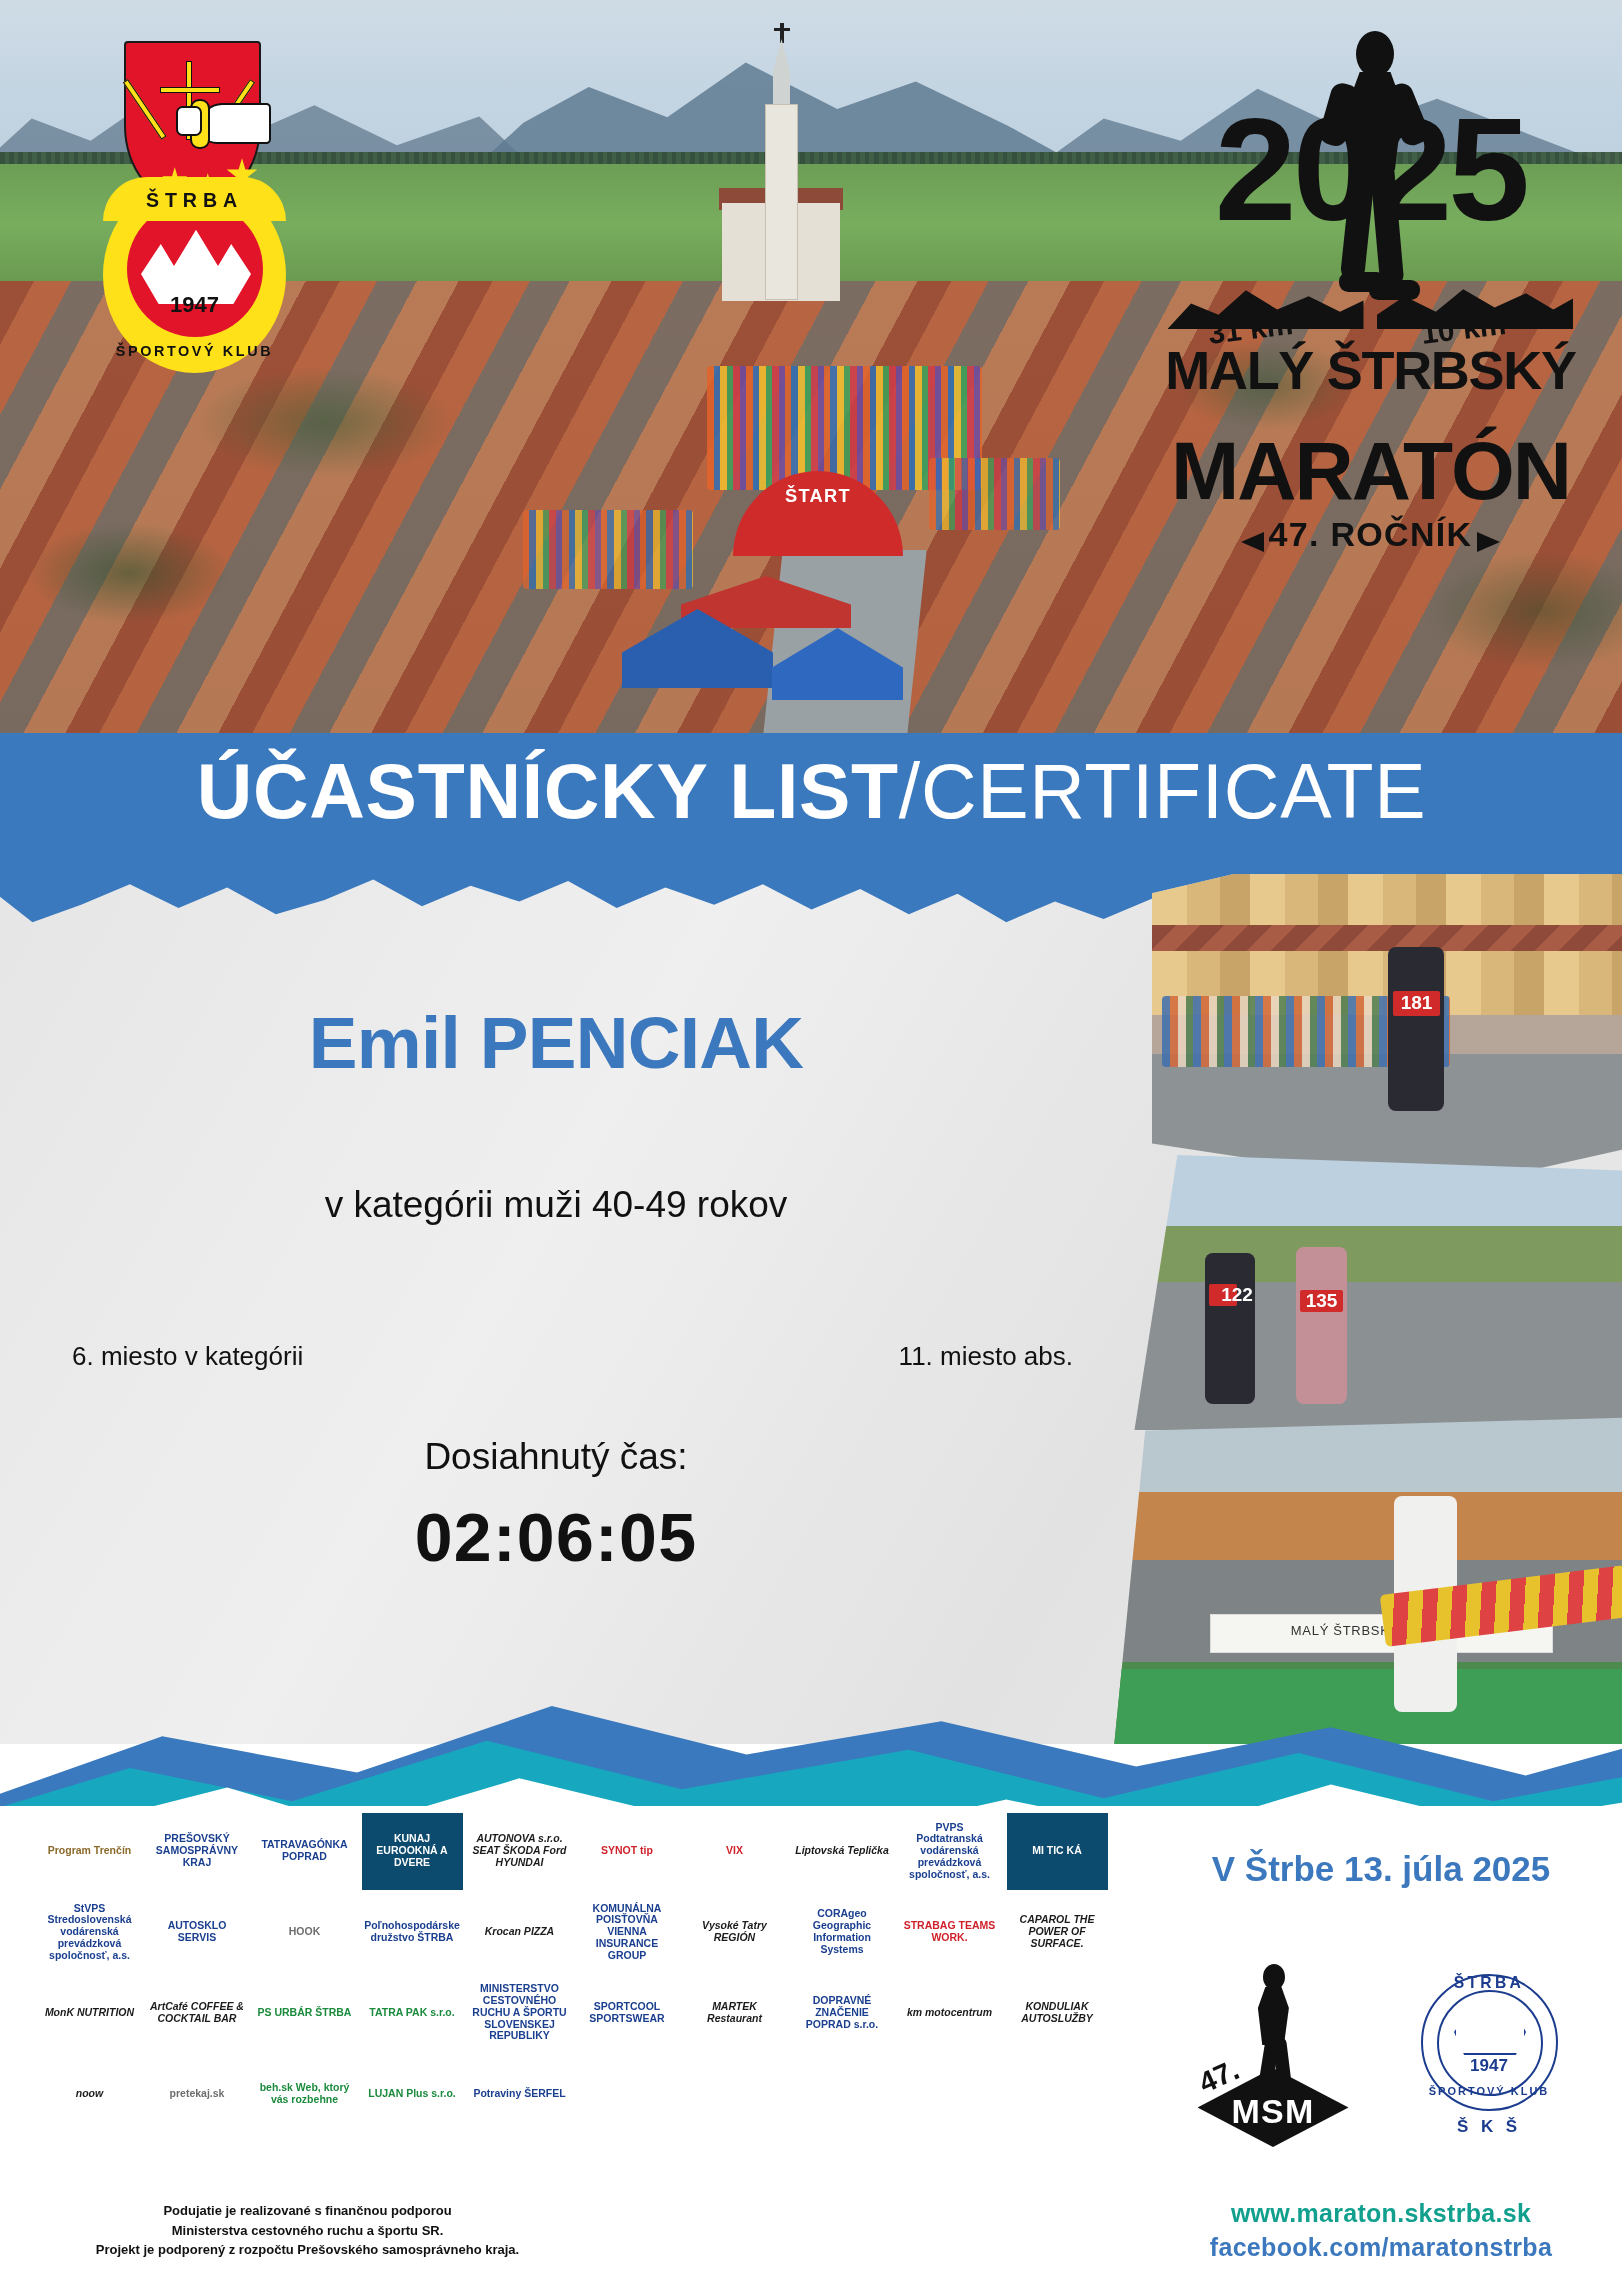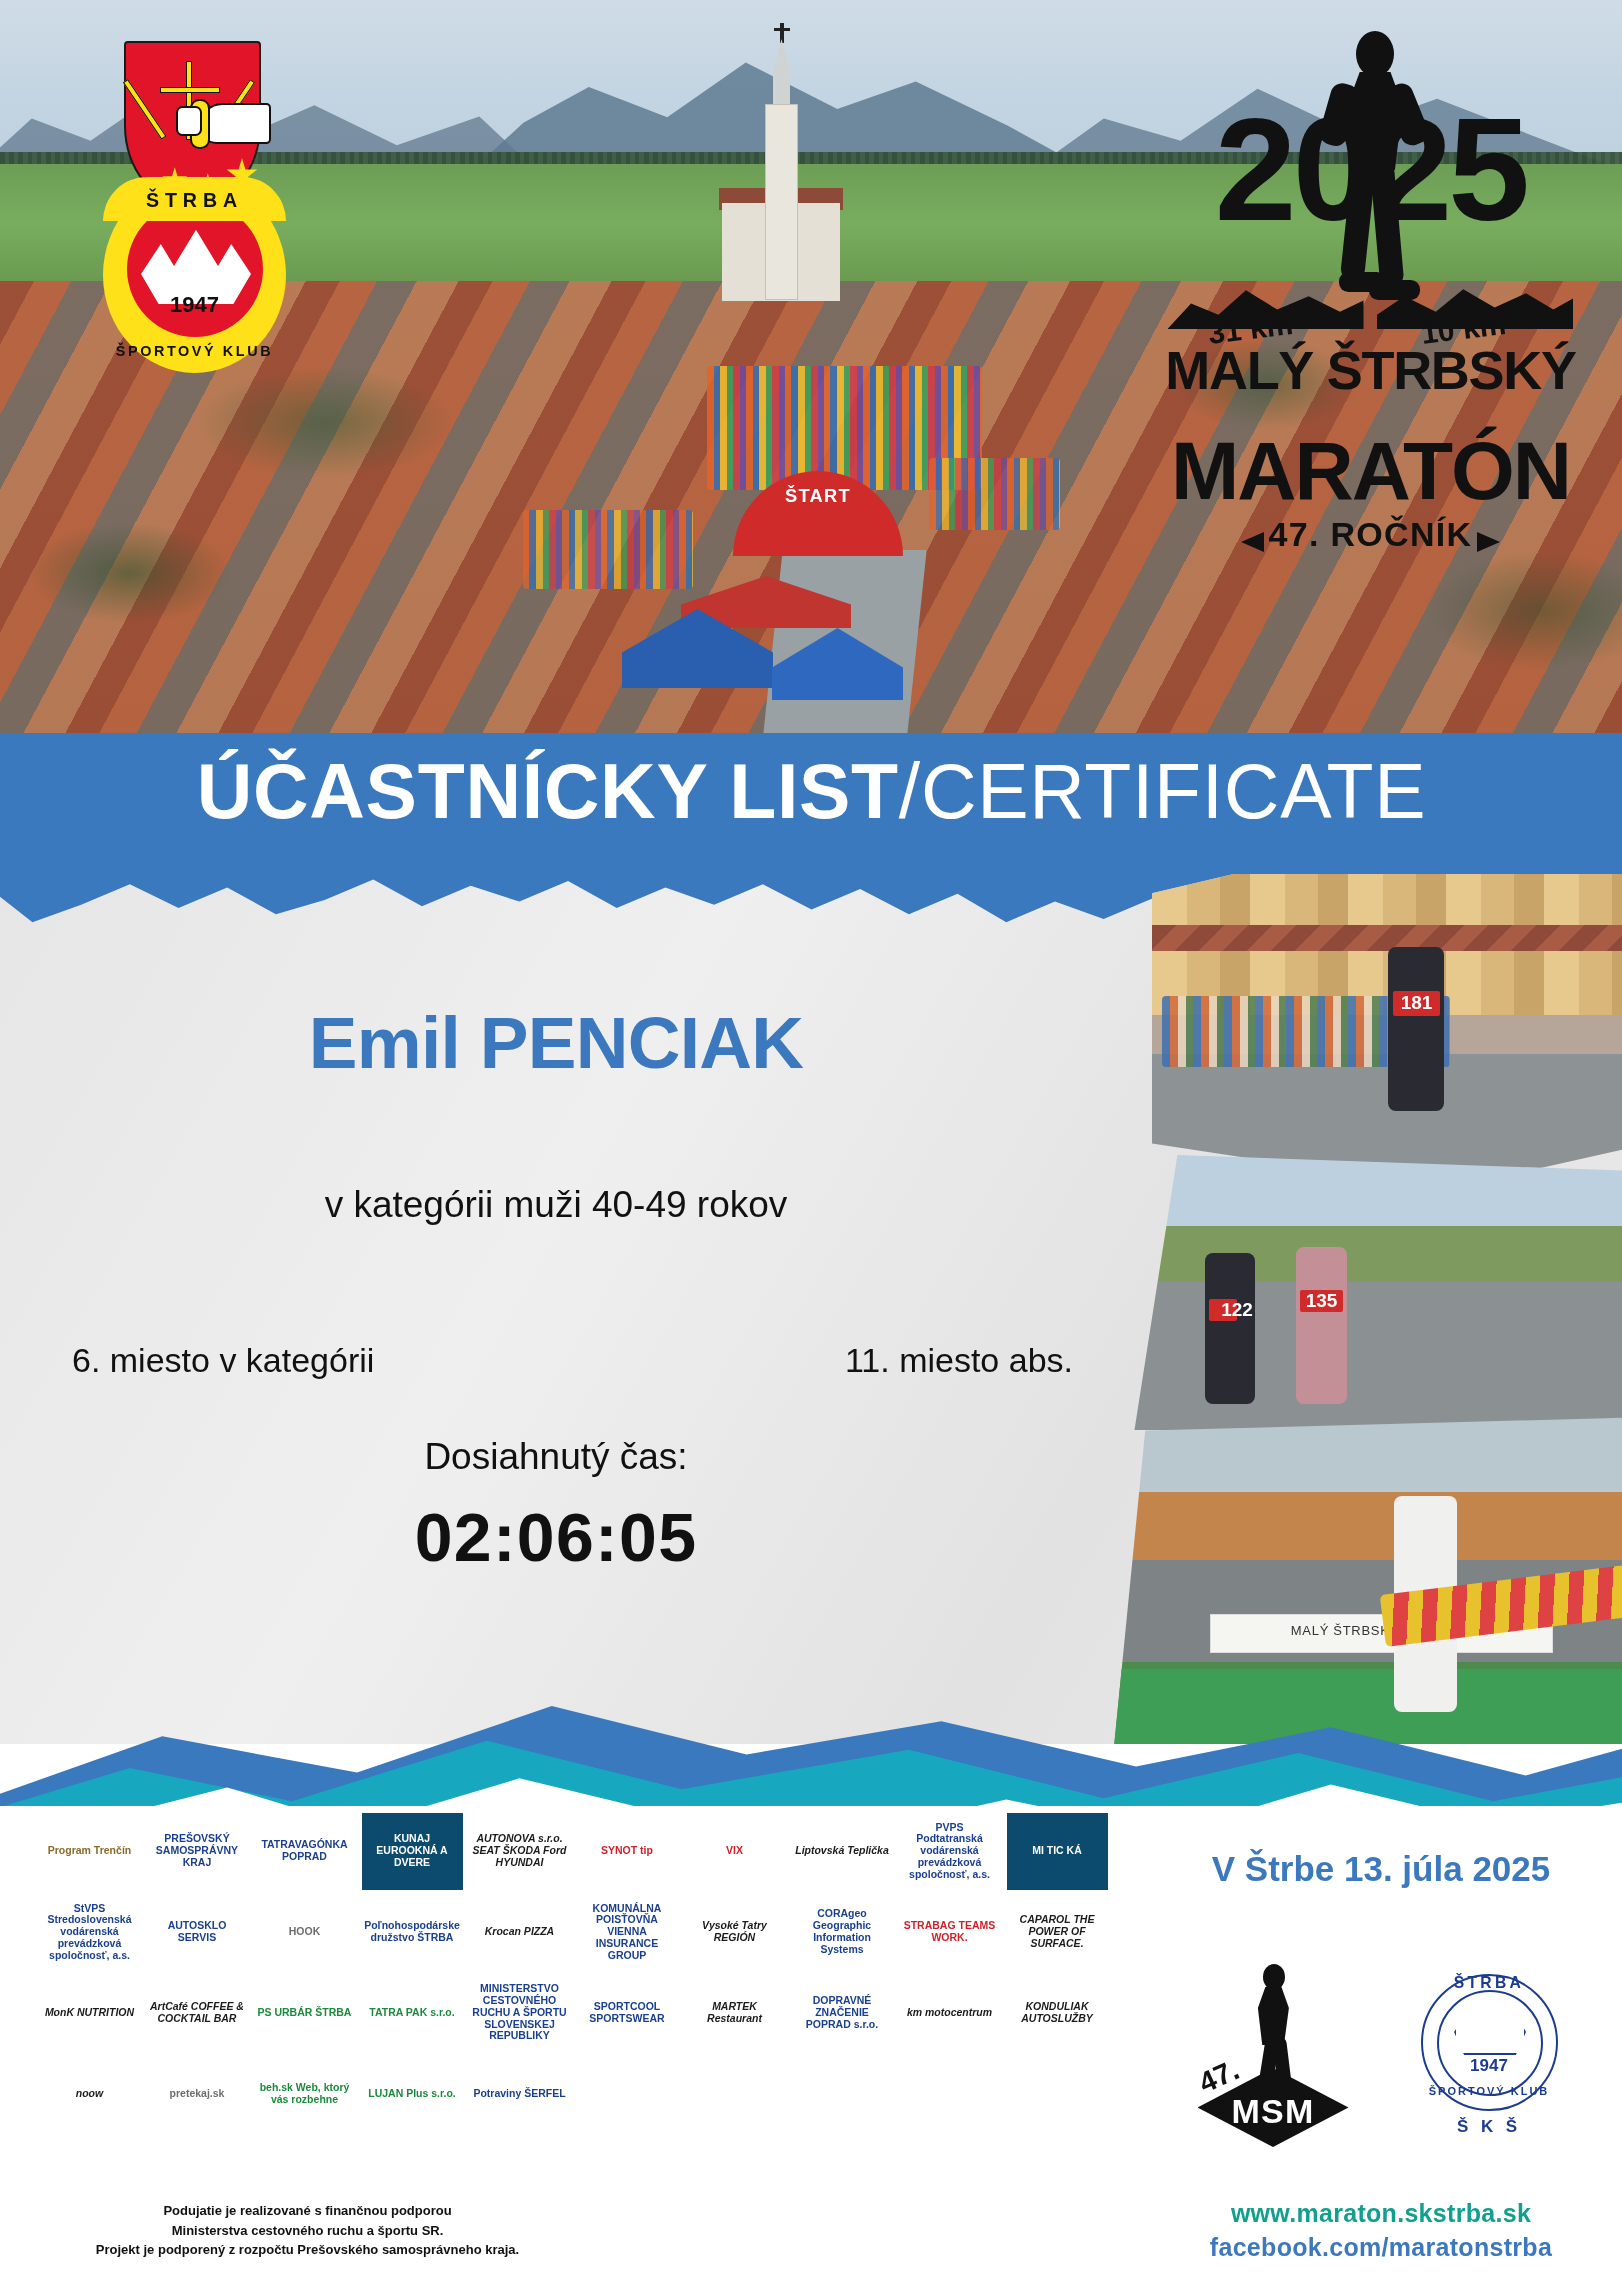--- a/index.html
+++ b/index.html
@@ -193,21 +193,21 @@
     position:absolute; left:0; top:1001px; width:1112px; text-align:center;
     font-size:73px; color:#3c78bd; font-weight:bold; letter-spacing:-0.7px;
   }
   .cert-desc{
     position:absolute; left:0; top:1181px; width:1112px; text-align:center;
     font-size:37px; color:#111; line-height:1.32;
   }
   .cert-places{
     position:absolute; left:72px; top:1341px; width:1001px;
     display:flex; justify-content:space-between; align-items:baseline;
-    font-size:34px; color:#111;
+    font-size:26px; color:#111;
   }
   .cert-timelabel{
     position:absolute; left:0; top:1436px; width:1112px; text-align:center;
     font-size:37px; color:#111;
   }
   .cert-time{
     position:absolute; left:0; top:1498px; width:1112px; text-align:center;
     font-size:68px; color:#111; font-weight:bold; letter-spacing:1.3px;
   }
 
@@ -403,21 +403,21 @@
 <div class="collage">
   <div class="ph ph1">
     <div class="houses"></div>
       <div class="roofline"></div>
     <div class="spectators"></div>
     <div class="fig" style="left:236px;top:79px;width:56px;height:164px;"></div>
     <div class="bib" style="left:241px;top:123px;width:47px;height:25px;">181</div>
   </div>
   <div class="ph ph2">
     <div class="fig" style="left:92px;top:98px;width:50px;height:151px;"></div>
-    <div class="bib" style="left:96px;top:144px;width:27px;height:22px;padding-left:28px;">122</div>
+    <div class="bib" style="left:96px;top:129px;width:27px;height:22px;padding-left:28px;">122</div>
     <div class="fig" style="left:183px;top:92px;width:51px;height:157px;background:#c49098;"></div>
     <div class="bib" style="left:187px;top:135px;width:43px;height:22px;">135</div>
   </div>
   <div class="ph ph3">
     <div class="banner-strip">
       <span>MALÝ ŠTRBSKÝ MARATÓN</span>
     </div>
     <div class="greenmat"></div>
     <div class="fig" style="left:281px;top:79px;width:63px;height:216px;background:#f0f0ee;"></div>
     <div class="tape"></div>

